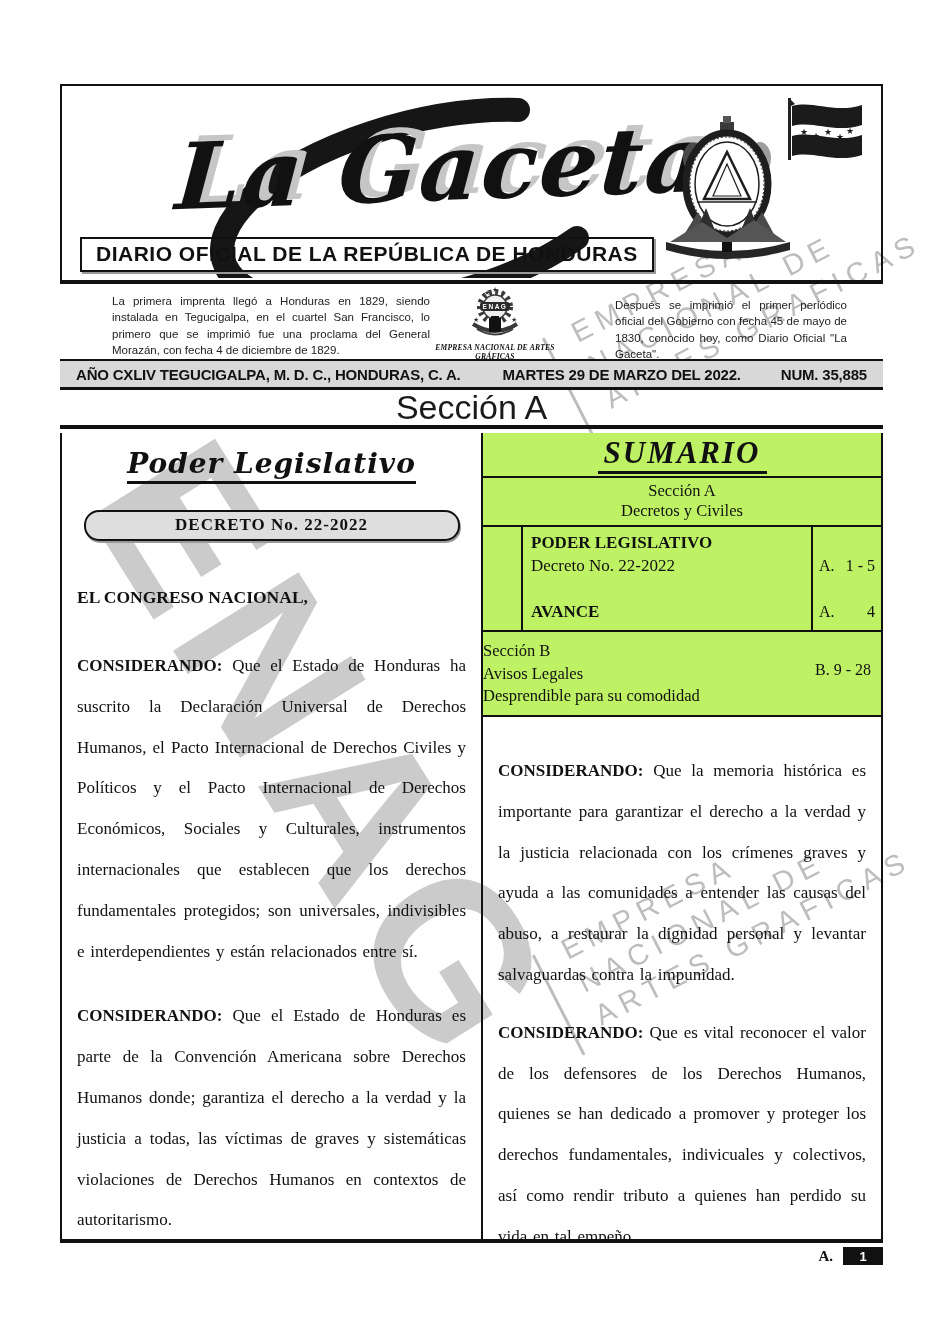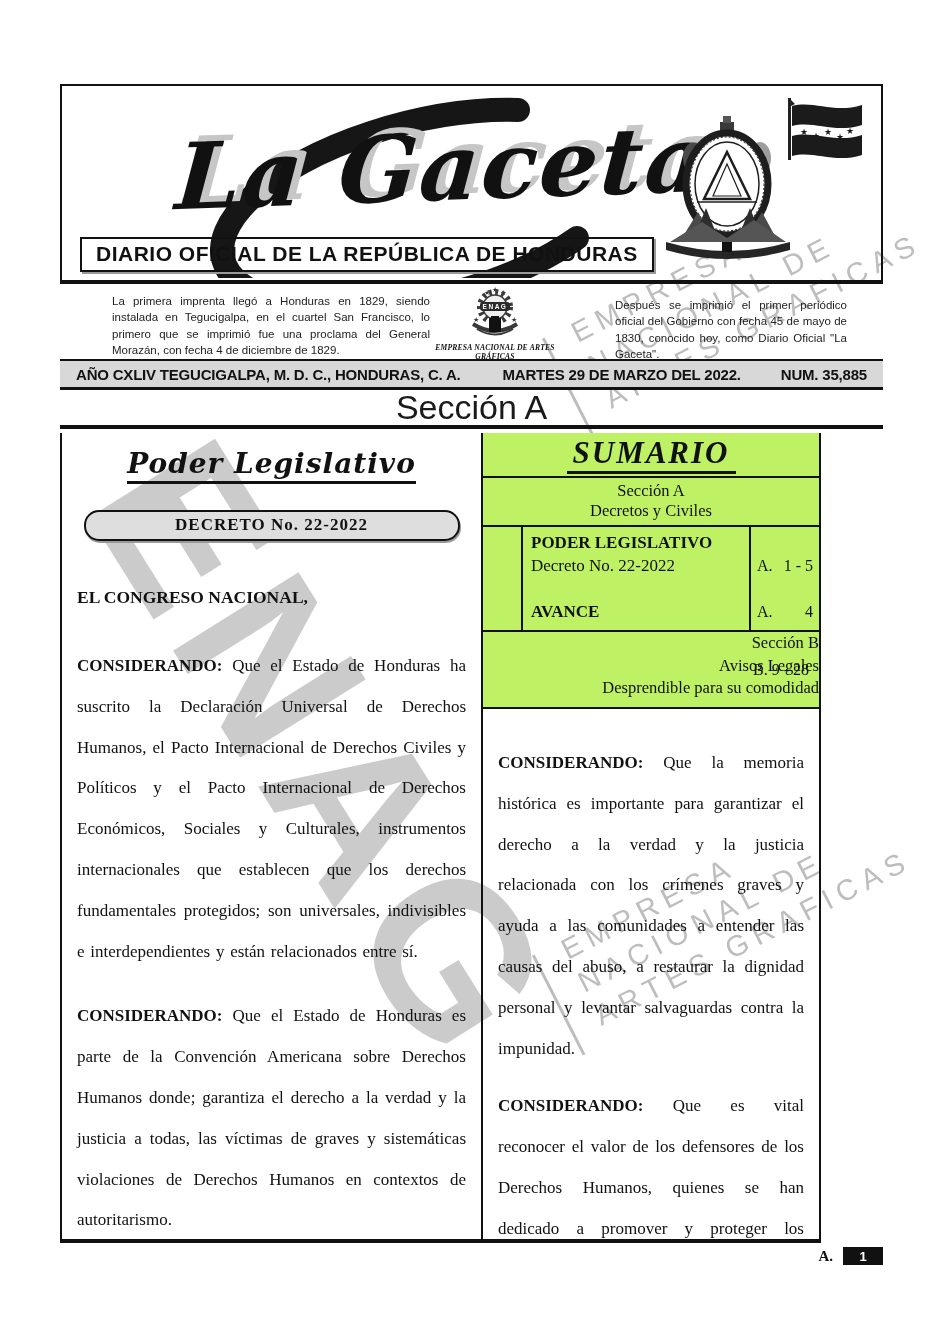--- a/index.html
+++ b/index.html
@@ -50,21 +50,21 @@
             font-weight:bold;font-size:15px;letter-spacing:-.2px;}
   .dateline .right{display:flex;gap:40px;}
 
   
   .section-bar{left:60px;top:389px;width:823px;height:40px;z-index:1;background:transparent;
                border-bottom:4px solid #111;display:flex;align-items:center;justify-content:center;
                font-family:"Liberation Sans",sans-serif;font-size:34px;color:#1a1a1a;
                box-sizing:border-box;}
 
   
-  .content{left:60px;top:433px;width:761px;height:810px;z-index:1;
+  .content{left:60px;top:433px;width:823px;height:810px;z-index:1;
            border-left:2px solid #111;border-right:2px solid #111;border-bottom:4px solid #111;
            box-sizing:border-box;display:flex;overflow:hidden;background:transparent;}
   .col-left{width:421px;border-right:2px solid #111;box-sizing:border-box;padding:0 15px;}
   .col-right{flex:1;box-sizing:border-box;}
 
   .poder{margin-top:14px;text-align:center;}
   .poder span{font-family:"DejaVu Serif",serif;font-style:italic;font-weight:bold;
               font-size:28px;letter-spacing:1px;border-bottom:3px solid #111;padding-bottom:1px;}
   .decree-pill{margin:30px auto 0;width:372px;border:2px solid #111;border-radius:15px;
                background:#dedede;box-shadow:1px 2px 0 #999;text-align:center;padding:3px 0 4px;
@@ -82,21 +82,21 @@
                   font-size:31px;letter-spacing:2px;border-bottom:3px solid #111;padding:0 6px 1px;}
   .sum-seca{text-align:center;font-size:16.5px;line-height:1.22;padding:3px 0 4px;
             border-bottom:2px solid #111;}
   .sum-table{display:flex;border-bottom:2px solid #111;}
   .sum-spacer{width:38px;border-right:2px solid #111;}
   .sum-main{flex:1;padding:5px 8px 6px;}
   .sum-refs{width:70px;border-left:2px solid #111;padding:5px 6px 6px;box-sizing:border-box;}
   .sum-row{font-size:17px;line-height:1.35;height:23px;}
   .sum-row.bold{font-weight:bold;}
   .sum-ref{font-size:16px;line-height:1.35;height:23px;display:flex;justify-content:space-between;}
-  .sum-secb{position:relative;text-align:right;font-size:16.5px;line-height:1.35;padding:0 0 8px;margin-left:35px;}
+  .sum-secb{position:relative;text-align:left;font-size:16.5px;line-height:1.35;padding:8px 0 8px;}
   .sum-secb .bref{position:absolute;right:10px;top:27px;font-size:16px;}
 
   .col-right .rp{padding:0 15px;}
   .col-right .p1{margin-top:34px;}
   .col-right .p2{margin-top:14px;}
 
   
   .footer{left:60px;top:1246px;width:823px;height:20px;z-index:1;display:flex;
           justify-content:flex-end;align-items:center;gap:10px;}
   .footer .letter{font-weight:bold;font-size:15px;}

